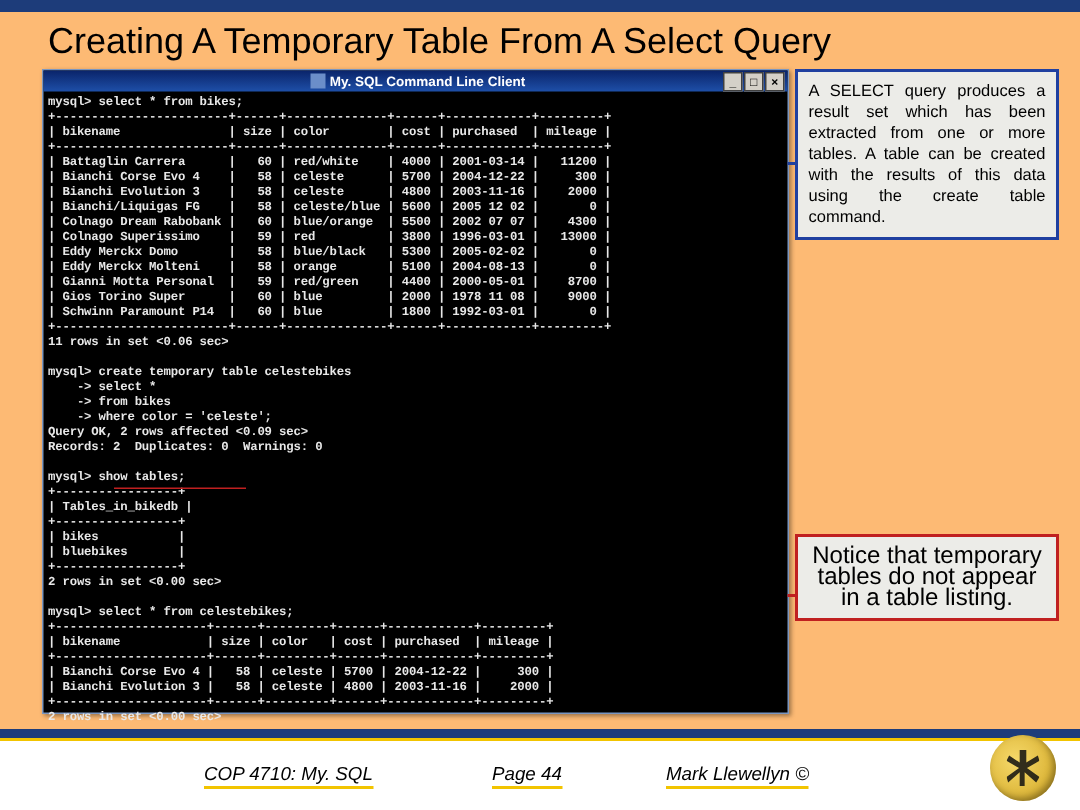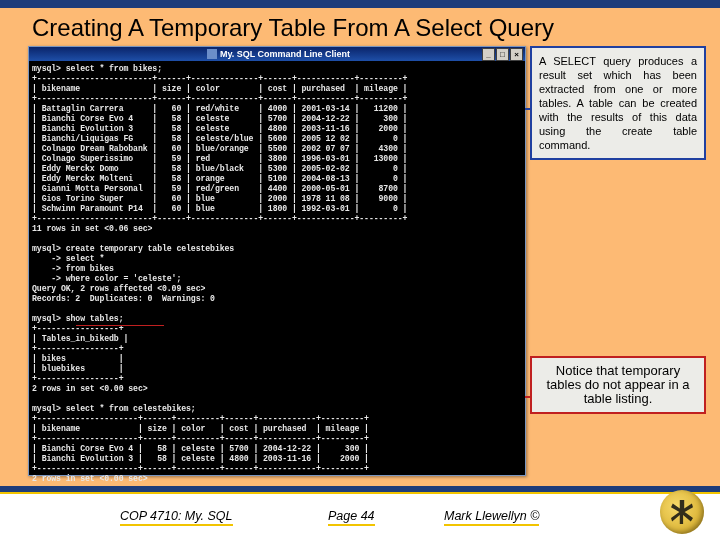--- a/index.html
+++ b/index.html
@@ -7,30 +7,30 @@
 .topbar { height:8px; background:#1d3c7a; }
 .title { font-size:24px; color:#000; margin:6px 0 4px 32px; font-weight:400; }
 .content { position:relative; padding:0 14px; }
 .terminal { position:absolute; left:28px; top:0; width:496px; height:428px; background:#000; border:1px solid #7a96c0; box-shadow:1px 1px 3px rgba(0,0,0,.4); }
 .tbar { height:14px; background:linear-gradient(#0a246a,#1e4fa8); display:flex; align-items:center; color:#fff; font-size:9px; font-weight:700; padding-left:3px; position:relative;justify-content:center; }
 .tbar .icn { width:10px; height:10px; background:#6b8ec9; margin-right:3px; }
 .tbar .btns { position:absolute; right:2px; top:1px; display:flex; gap:1px; }
 .tbar .btns span { width:11px; height:11px; background:#d4d0c8; border:1px solid #404040; font-size:8px; line-height:11px; text-align:center; color:#000; }
 .term-body { padding:3px; color:#e8e8e8; font-family:"Lucida Console","Courier New",monospace; font-size:8.2px; line-height:10px; white-space:pre; letter-spacing:-.1px;font-weight:bold; }
 .callout1 { position:absolute; right:14px; top:0; width:158px; border:2px solid #2040a0; background:#ecece8; padding:6px 7px; font-size:11px; line-height:14px; text-align:justify; }
-.callout2 { position:absolute; right:14px; top:310px; width:158px; border:2px solid #c02020; background:#ecece8; padding:6px 7px; font-size:13px; line-height:14px; text-align:center; }
+.callout2 { position:absolute; right:14px; top:310px; width:158px; border:2px solid #c02020; background:#ecece8; padding:6px 7px; font-size:16px; line-height:14px; text-align:center; }
 .line-blue { position:absolute; left:525px; top:62px; width:18px; height:2px; background:#2040a0; }
 .line-red { position:absolute; left:525px; top:350px; width:18px; height:2px; background:#c02020; }
 .line-red2 { position:absolute; left:76px; top:279px; width:88px; height:1px; background:#c02020; }
 .footer { position:absolute; bottom:0; left:0; right:0; height:54px; }
 .foot-top { height:6px; background:#1d3c7a; }
 .foot-mid { height:2px; background:#f2c400; }
 .foot-body { height:46px; background:#fff; display:flex; align-items:center; position:relative; }
 .fitem { font-style:italic; font-size:12.5px; color:#000; font-weight:500; }
-.f1 { position:absolute; left:120px; border-bottom:2px solid #f2c400; padding-bottom:1px; }
+.f1 { position:absolute; left:136px; border-bottom:2px solid #f2c400; padding-bottom:1px; }
 .f2 { position:absolute; left:328px; border-bottom:2px solid #f2c400; padding-bottom:1px; }
 .f3 { position:absolute; left:444px; border-bottom:2px solid #f2c400; padding-bottom:1px;text-align:center; }
 .logo { position:absolute; right:16px; bottom:6px; width:44px; height:44px; border-radius:50%; background:radial-gradient(circle at 38% 38%, #f6d96a, #cfa31e); box-shadow:inset -2px -2px 5px rgba(0,0,0,.35); }
 .logo:after { content:""; position:absolute; left:11px; top:10px; width:22px; height:24px; background:#111; clip-path:polygon(40% 0,60% 0,60% 35%,95% 15%,100% 30%,62% 50%,100% 75%,90% 90%,55% 62%,55% 100%,40% 100%,40% 62%,5% 90%,0 75%,38% 50%,0 30%,8% 15%,40% 35%); opacity:.85; }
 </style>
 </head>
 <body>
 
 <div class="slide">
   <div class="topbar"></div>

